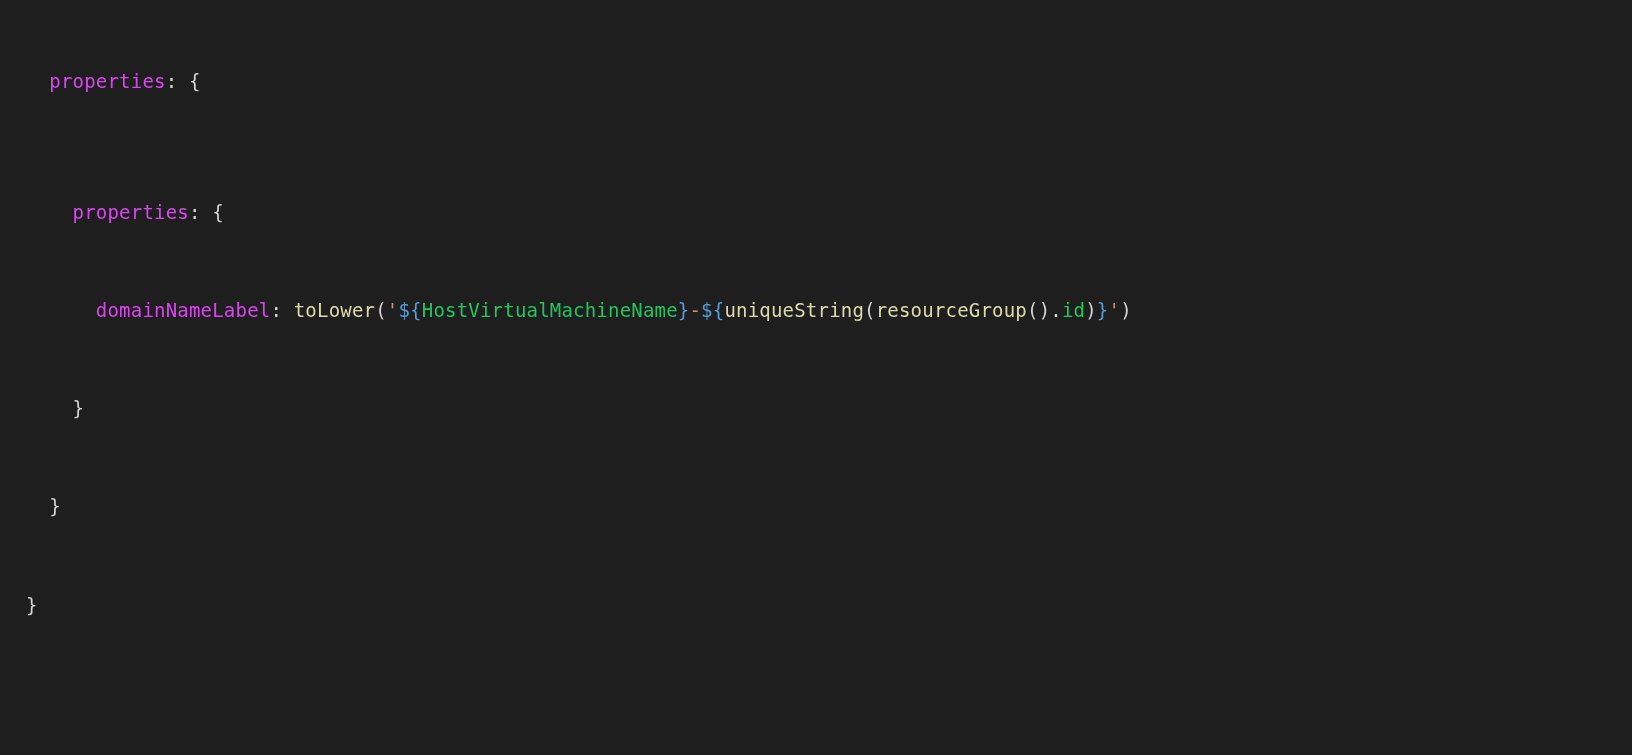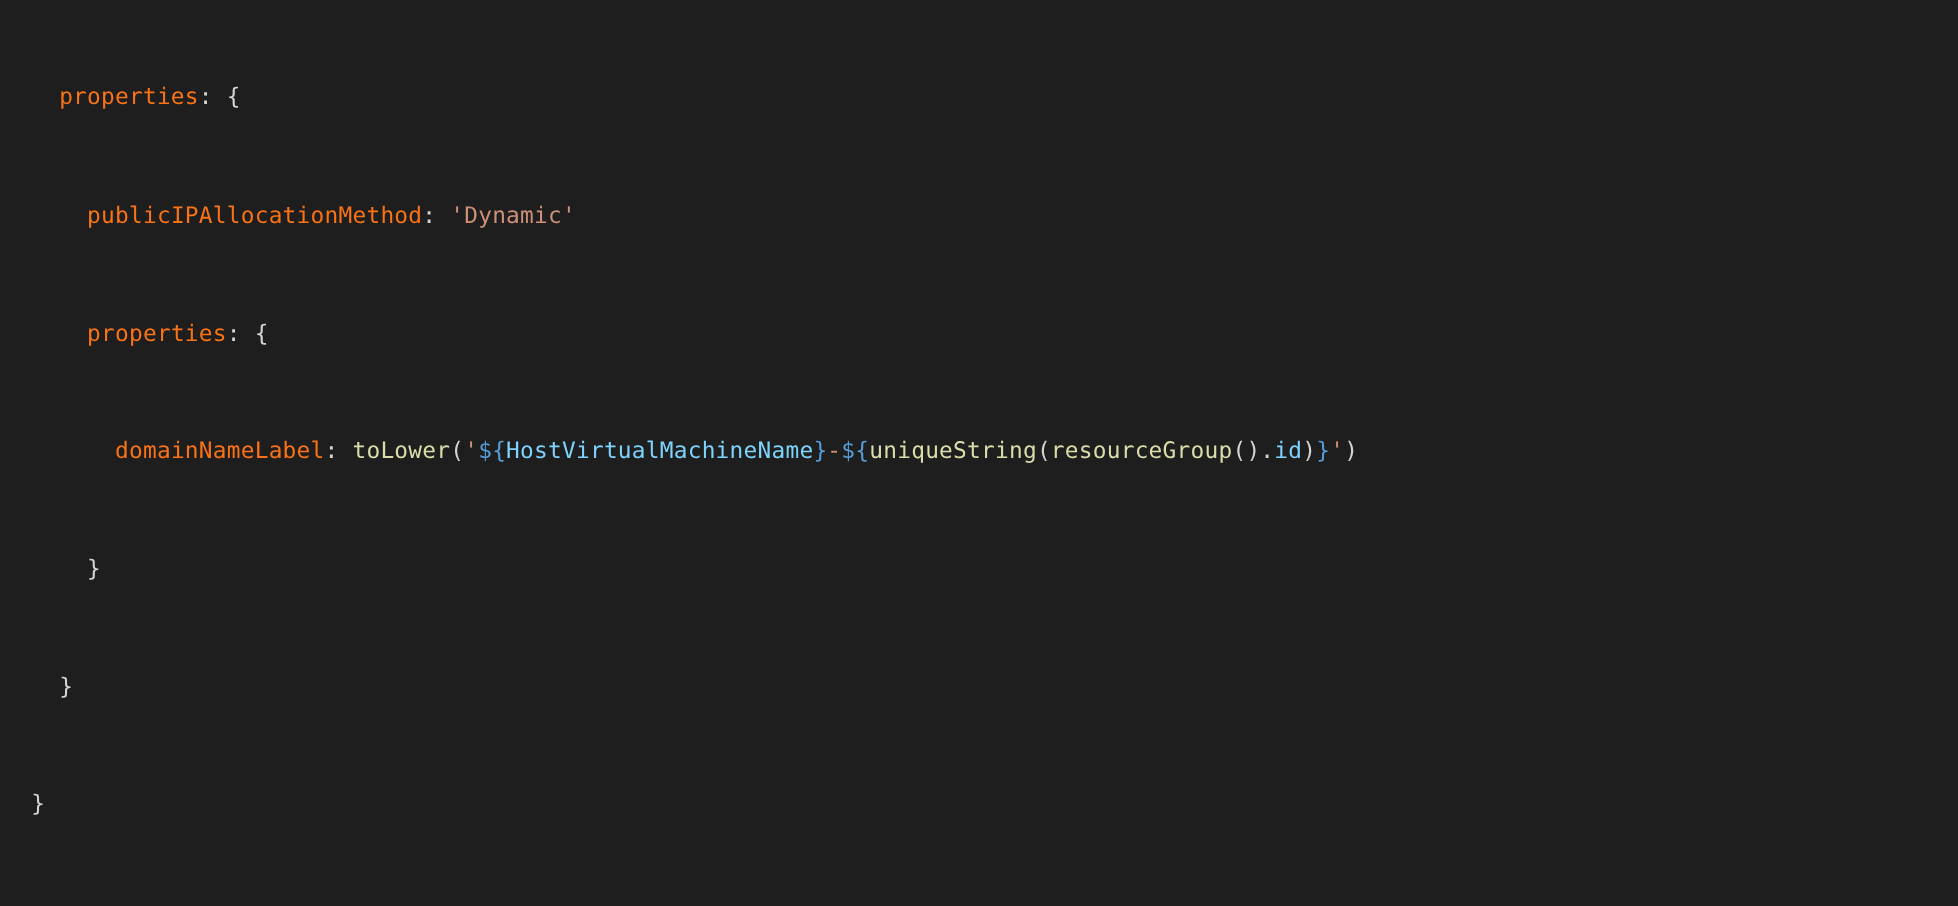--- a/index.html
+++ b/index.html
@@ -19,34 +19,33 @@
     padding-top: 0;
     padding-left: 26px; 
     white-space: pre;
   }
   .line {
     position: relative;
     height: 32.7px;
   }
   .code { position: relative; z-index: 1; } 
   .c-string  { color: #ce9178; } 
-  .c-prop    { color: #f97316; } 
+  .c-prop    { color: #d946ef; } 
   .c-func    { color: #dcdcaa; } 
   .c-punc    { color: #d4d4d4; }
-  .c-var     { color: #7dd3fc; }
+  .c-var     { color: #22c55e; }
   .c-interp  { color: #569cd6; }
 </style>
 </head>
 <body>
 
 <div class="editor">
 
 <div class="line"><span class="code">  <span class="c-prop">properties</span><span class="c-punc">: {</span></span></div>
 
-<div class="line"><span class="code">    <span class="c-prop">publicIPAllocationMethod</span><span class="c-punc">: </span><span class="c-string">'Dynamic'</span></span></div>
 
 <div class="line"><span class="code">    <span class="c-prop">properties</span><span class="c-punc">: {</span></span></div>
 
 <div class="line"><span class="code">      <span class="c-prop">domainNameLabel</span><span class="c-punc">: </span><span class="c-func">toLower</span><span class="c-punc">(</span><span class="c-string">'</span><span class="c-interp">${</span><span class="c-var">HostVirtualMachineName</span><span class="c-interp">}</span><span class="c-string">-</span><span class="c-interp">${</span><span class="c-func">uniqueString</span><span class="c-punc">(</span><span class="c-func">resourceGroup</span><span class="c-punc">().</span><span class="c-var">id</span><span class="c-punc">)</span><span class="c-interp">}</span><span class="c-string">'</span><span class="c-punc">)</span></span></div>
 
 <div class="line"><span class="code">    <span class="c-punc">}</span></span></div>
 
 <div class="line"><span class="code">  <span class="c-punc">}</span></span></div>
 
 <div class="line"><span class="code"><span class="c-punc">}</span></span></div>

